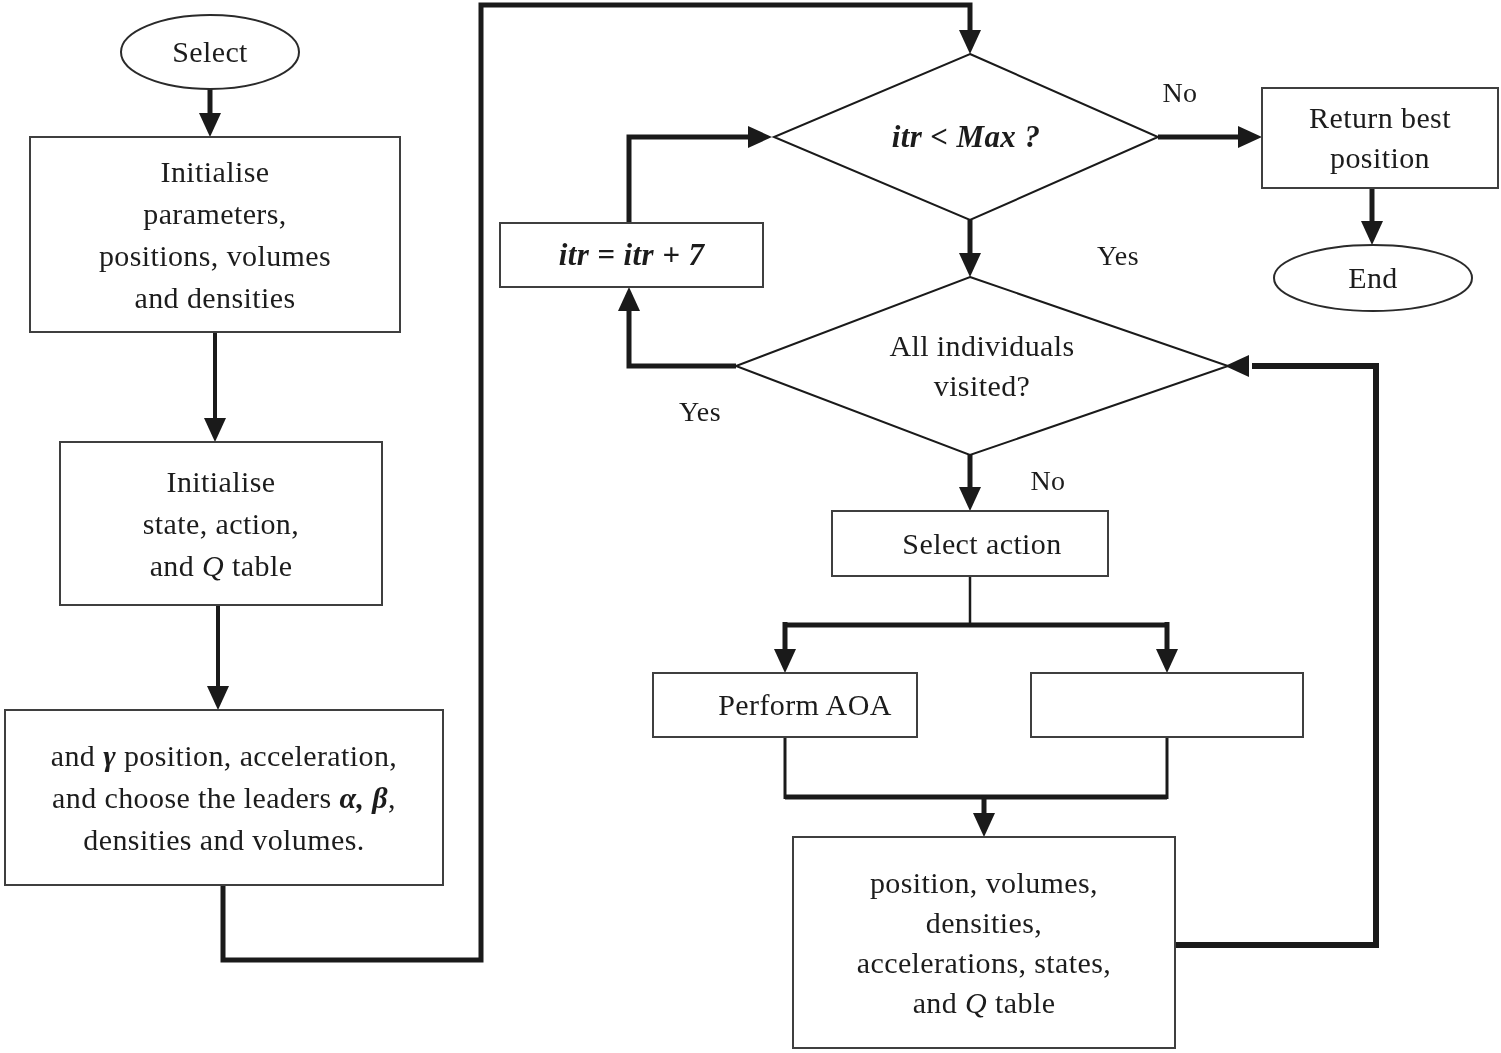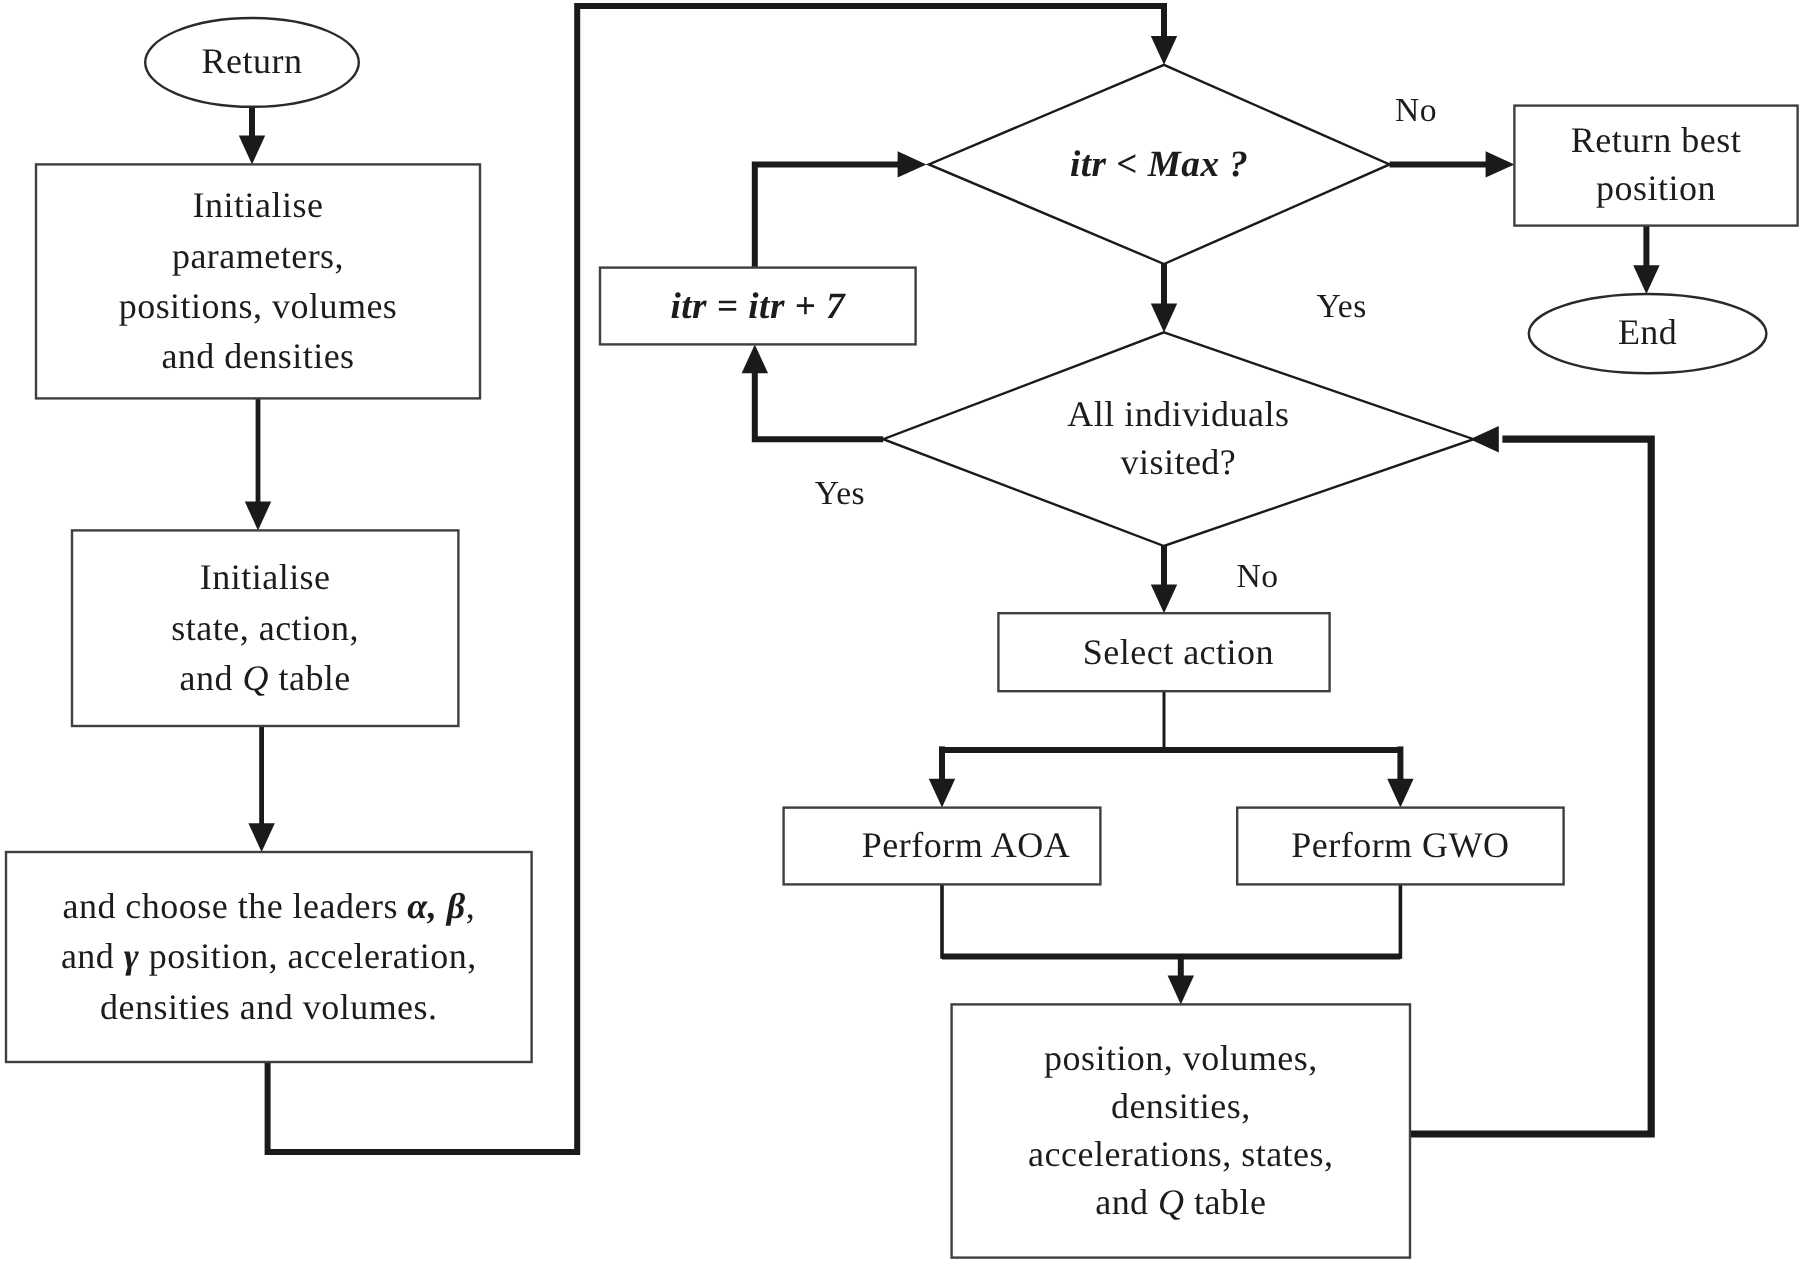--- a/index.html
+++ b/index.html
@@ -84,58 +84,57 @@
     <rect x="1262" y="88" width="236" height="100" fill="#ffffff" stroke="#3f3f3f" stroke-width="2"></rect>
     <ellipse cx="1373" cy="278" rx="99" ry="33" fill="#ffffff" stroke="#2a2a2a" stroke-width="2"></ellipse>
     <rect x="500" y="223" width="263" height="64" fill="#ffffff" stroke="#3f3f3f" stroke-width="2"></rect>
     <polygon points="970,277 1228,366 970,455 736,366" fill="#ffffff" stroke="#1a1a1a" stroke-width="2"></polygon>
     <rect x="832" y="511" width="276" height="65" fill="#ffffff" stroke="#3f3f3f" stroke-width="2"></rect>
     <rect x="653" y="673" width="264" height="64" fill="#ffffff" stroke="#3f3f3f" stroke-width="2"></rect>
     <rect x="1031" y="673" width="272" height="64" fill="#ffffff" stroke="#3f3f3f" stroke-width="2"></rect>
     <rect x="793" y="837" width="382" height="211" fill="#ffffff" stroke="#3f3f3f" stroke-width="2"></rect>
   </svg>
 
-  <div class="txt" style="left:121px; top:15px; width:178px; height:74px;">Return</div>
+  <div class="txt" style="left:121px; top:15px; width:178px; height:74px;">Select</div>
 
   <div class="txt" style="left:30px; top:137px; width:370px; height:195px;">
     <div class="tline">Initialise</div>
     <div class="tline">parameters,</div>
     <div class="tline">positions, volumes</div>
     <div class="tline">and densities</div>
   </div>
 
   <div class="txt" style="left:60px; top:442px; width:322px; height:163px;">
     <div class="tline">Initialise</div>
     <div class="tline">state, action,</div>
     <div class="tline"><span>and </span><span class="mvar">Q</span><span> table</span></div>
   </div>
 
   <div class="txt" style="left:5px; top:710px; width:438px; height:175px;">
+    <div class="tline"><span>and </span><span class="mvarb">γ</span><span> position, acceleration,</span></div>
     <div class="tline"><span>and choose the leaders </span><span class="mvarb">α, β</span><span>,</span></div>
-    <div class="tline"><span>and </span><span class="mvarb">γ</span><span> position, acceleration,</span></div>
     <div class="tline">densities and volumes.</div>
   </div>
 
   <div class="txt math" style="left:774px; top:54px; width:384px; height:166px;">itr &lt; Max ?</div>
 
   <div class="txt" style="left:1262px; top:88px; width:236px; height:100px; line-height:40px;">Return best
 position</div>
 
   <div class="txt" style="left:1274px; top:245px; width:198px; height:66px;">End</div>
 
   <div class="txt math" style="left:500px; top:223px; width:263px; height:64px;">itr = itr + 7</div>
 
   <div class="txt tight" style="left:736px; top:277px; width:492px; height:178px;">All individuals
 visited?</div>
 
   <div class="txt" style="left:832px; top:511px; width:252px; height:65px;padding-left:24px;">Select action</div>
 
   <div class="txt" style="left:653px; top:673px; width:304px; height:64px;">Perform AOA</div>
 
-  <div class="txt" style="left:1031px; top:673px; width:272px; height:64px;">Perform GWO</div>
 
   <div class="txt update-lines" style="left:793px; top:837px; width:382px; height:211px;">
     <div class="tline">position, volumes,</div>
     <div class="tline">densities,</div>
     <div class="tline">accelerations, states,</div>
     <div class="tline"><span>and </span><span class="mvar">Q</span><span> table</span></div>
   </div>
 
   <div class="txt elabel" style="left:1145px; top:70px; width:70px; height:45px;">No</div>
   <div class="txt elabel" style="left:1080px; top:233px; width:76px; height:46px;">Yes</div>

